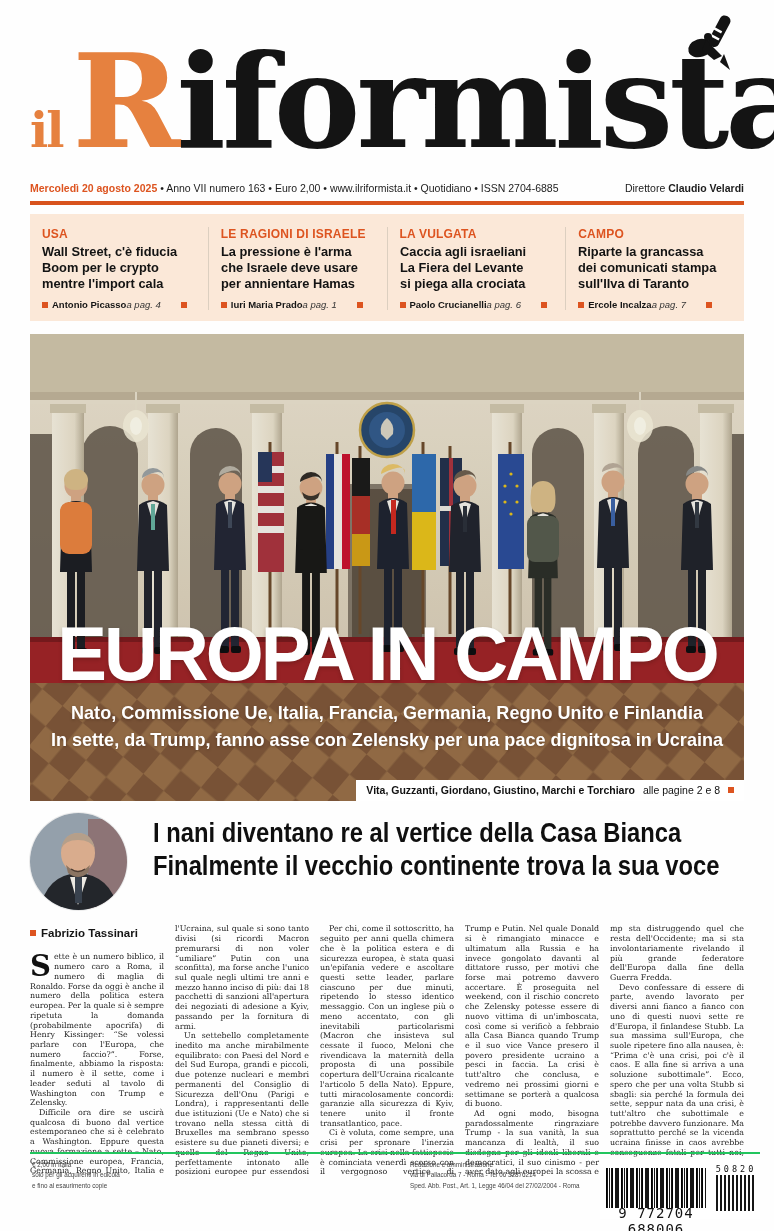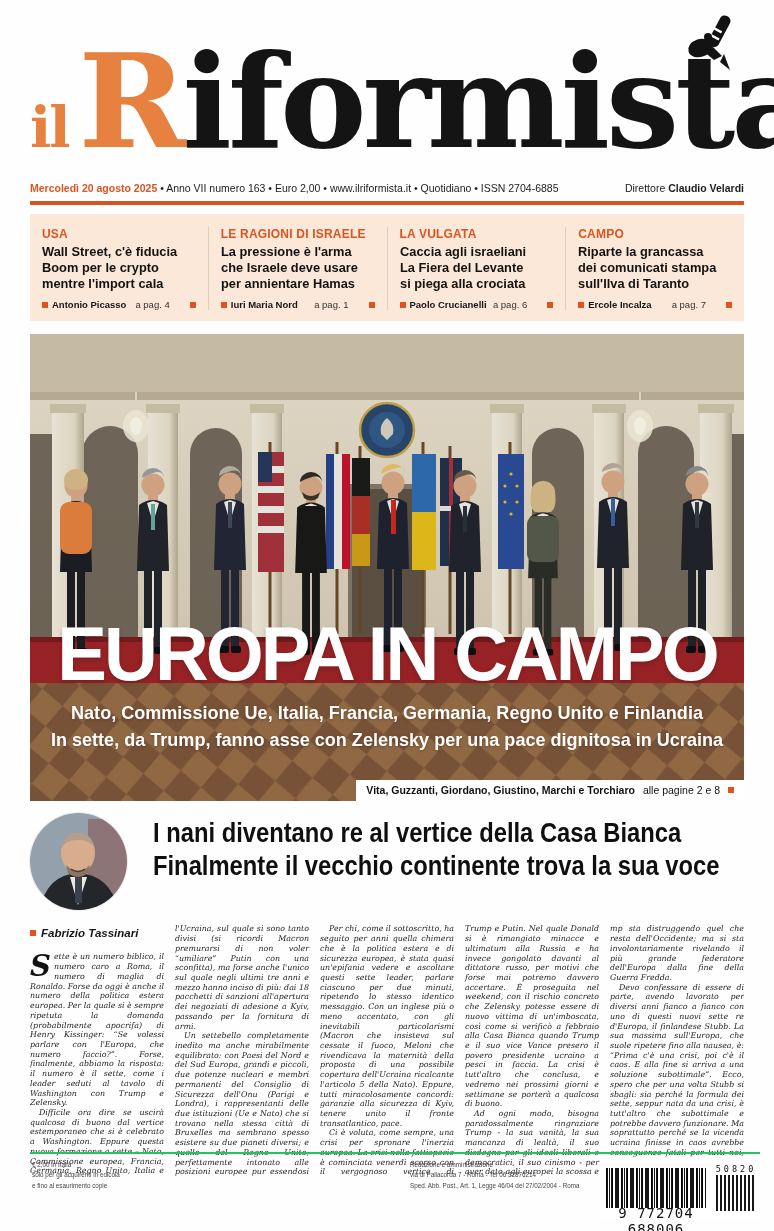--- a/index.html
+++ b/index.html
@@ -10,43 +10,43 @@
   }
   html,body{margin:0;padding:0;background:#e9e9e9;}
   .page{width:774px;height:1231px;position:relative;background:#fefefe;
         font-family:"Liberation Sans",sans-serif;overflow:hidden;margin:0 auto;}
   .inner{margin:0 30px;position:relative;}
 
   
   .masthead{position:relative;padding-top:14px;height:142px;}
   .logo{font-family:"DejaVu Serif",serif;font-weight:700;line-height:.92;
         letter-spacing:-4px;white-space:nowrap;position:absolute;left:0;bottom:-6px;}
-  .logo .il{color:var(--logoOrange);font-size:56px;letter-spacing:-2px;margin-right:10px;}
+  .logo .il{color:var(--logoOrange);font-size:48px;letter-spacing:-2px;margin-right:10px;}
   .logo .cap{color:var(--logoOrange);font-size:130px;}
   .logo .rest{color:var(--ink);font-size:130px;}
   .quill{position:absolute;right:2px;top:10px;}
 
   
   .dateline{display:flex;justify-content:space-between;align-items:baseline;
             font-size:10.5px;color:#1c1c1c;margin-top:26px;}
   .date{color:var(--accent);font-weight:700;}
   .dl-right b{font-weight:700;}
   .rule-orange{height:4px;background:#d8531d;margin-top:7px;}
 
   
   .teasers{display:flex;background:var(--strip);margin-top:9px;padding:13px 0 11px;}
   .teaser{flex:1 1 0;padding:0 12px;min-width:0;}
   .teaser + .teaser{border-left:1px solid #dccfc0;}
   .kicker{color:var(--accent);font-weight:700;font-size:12px;letter-spacing:.2px;}
   .t-head{font-weight:700;font-size:13.5px;line-height:1.17;margin-top:3px;color:#131313;
           white-space:pre-line;transform:scaleX(.95);transform-origin:left top;}
-  .t-by{display:flex;justify-content:space-between;align-items:center;font-size:9.5px;margin-top:8px;}
+  .t-by{display:flex;align-items:center;font-size:9.5px;margin-top:8px;}
   .sq{width:6px;height:6px;background:var(--accent);display:inline-block;flex:0 0 auto;}
   .t-author{font-weight:700;display:flex;align-items:center;gap:4px;color:#151515;}
-  .t-page{display:flex;align-items:center;gap:20px;color:#333;}
+  .t-page{display:flex;align-items:center;gap:20px;color:#333;font-style:italic;}
 
   
   .photo{position:relative;margin-top:13px;height:467px;overflow:hidden;background:#d9d0bf;}
   .photo svg.scene{position:absolute;left:0;top:0;}
   .cover-text{position:absolute;left:0;right:0;top:284px;text-align:center;color:#fff;}
   .cover-title{font-size:76px;font-weight:700;letter-spacing:-3px;line-height:.95;white-space:nowrap;
                transform:scaleX(.98);text-shadow:0 2px 4px rgba(40,20,10,.25);}
   .cover-deck{font-size:19px;font-weight:700;line-height:1.42;margin-top:9px;white-space:nowrap;
               transform:scaleX(.95);text-shadow:0 1px 3px rgba(40,20,10,.35);}
   .cover-caption{position:absolute;right:0;bottom:0;background:#fff;padding:4px 10px 5px;
@@ -54,21 +54,21 @@
   .cover-caption b{font-weight:700;}
 
   
   .article{margin-top:12px;}
   .art-head{display:flex;gap:26px;align-items:flex-start;}
   .avatar{width:97px;height:97px;border-radius:50%;overflow:hidden;flex:0 0 auto;
           box-shadow:0 0 0 1px rgba(0,0,0,.08);}
   .art-titles{padding-top:4px;min-width:0;}
   .art-title{font-size:27px;font-weight:700;line-height:1.22;color:#0f0f0f;white-space:nowrap;
              transform:scaleX(.88);transform-origin:left top;}
-  .art-body{display:flex;gap:11px;margin-top:14px;height:252px;overflow:hidden;font-style:italic;}
+  .art-body{display:flex;gap:11px;margin-top:14px;height:252px;overflow:hidden;}
   .col{flex:1 1 0;min-width:0;font-family:"DejaVu Serif",serif;font-size:7.9px;line-height:1.23;
        text-align:justify;color:#1d1d1d;}
   .col p{margin:0;text-indent:9px;}
   .col p.first{text-indent:0;}
   .byline{font-family:"Liberation Sans",sans-serif;font-weight:700;font-size:11.5px;color:#151515;
           margin:2px 0 12px;display:flex;align-items:center;gap:5px;}
   .dropcap{float:left;font-size:29px;line-height:22px;padding:3px 3px 0 0;font-weight:700;color:#111;}
 
   
   .footer{position:absolute;left:30px;right:14px;top:1152px;border-top:2px solid #22c55e;height:76px;}
@@ -140,21 +140,21 @@
         </div>
       </div>
       <div class="teaser">
         <div class="kicker">LE RAGIONI DI ISRAELE</div>
         <div class="t-head">La pressione è l'arma
 che Israele deve usare
 per annientare Hamas</div>
         <div class="t-by">
           <span class="t-author">
               <span class="sq"></span>
-              <span>Iuri Maria Nord</span>
+              <span>Iuri Maria Prado</span>
             </span>
           <span class="t-page">
               <span>a pag. 1</span>
               <span class="sq"></span>
             </span>
         </div>
       </div>
       <div class="teaser">
         <div class="kicker">LA VULGATA</div>
         <div class="t-head">Caccia agli israeliani

